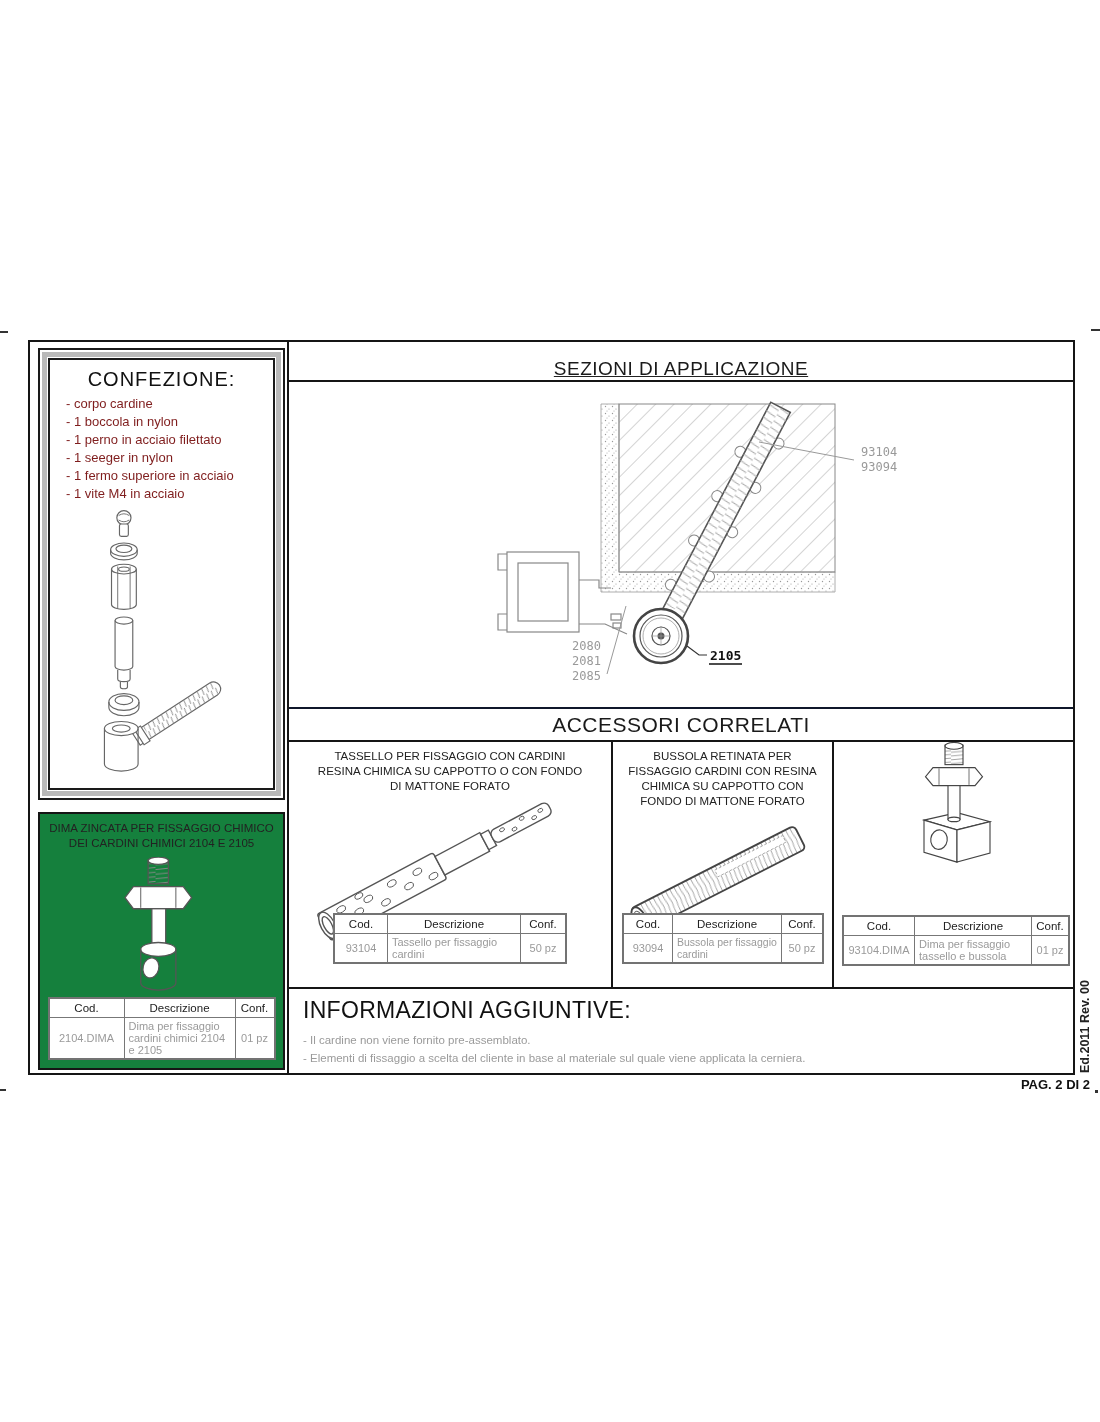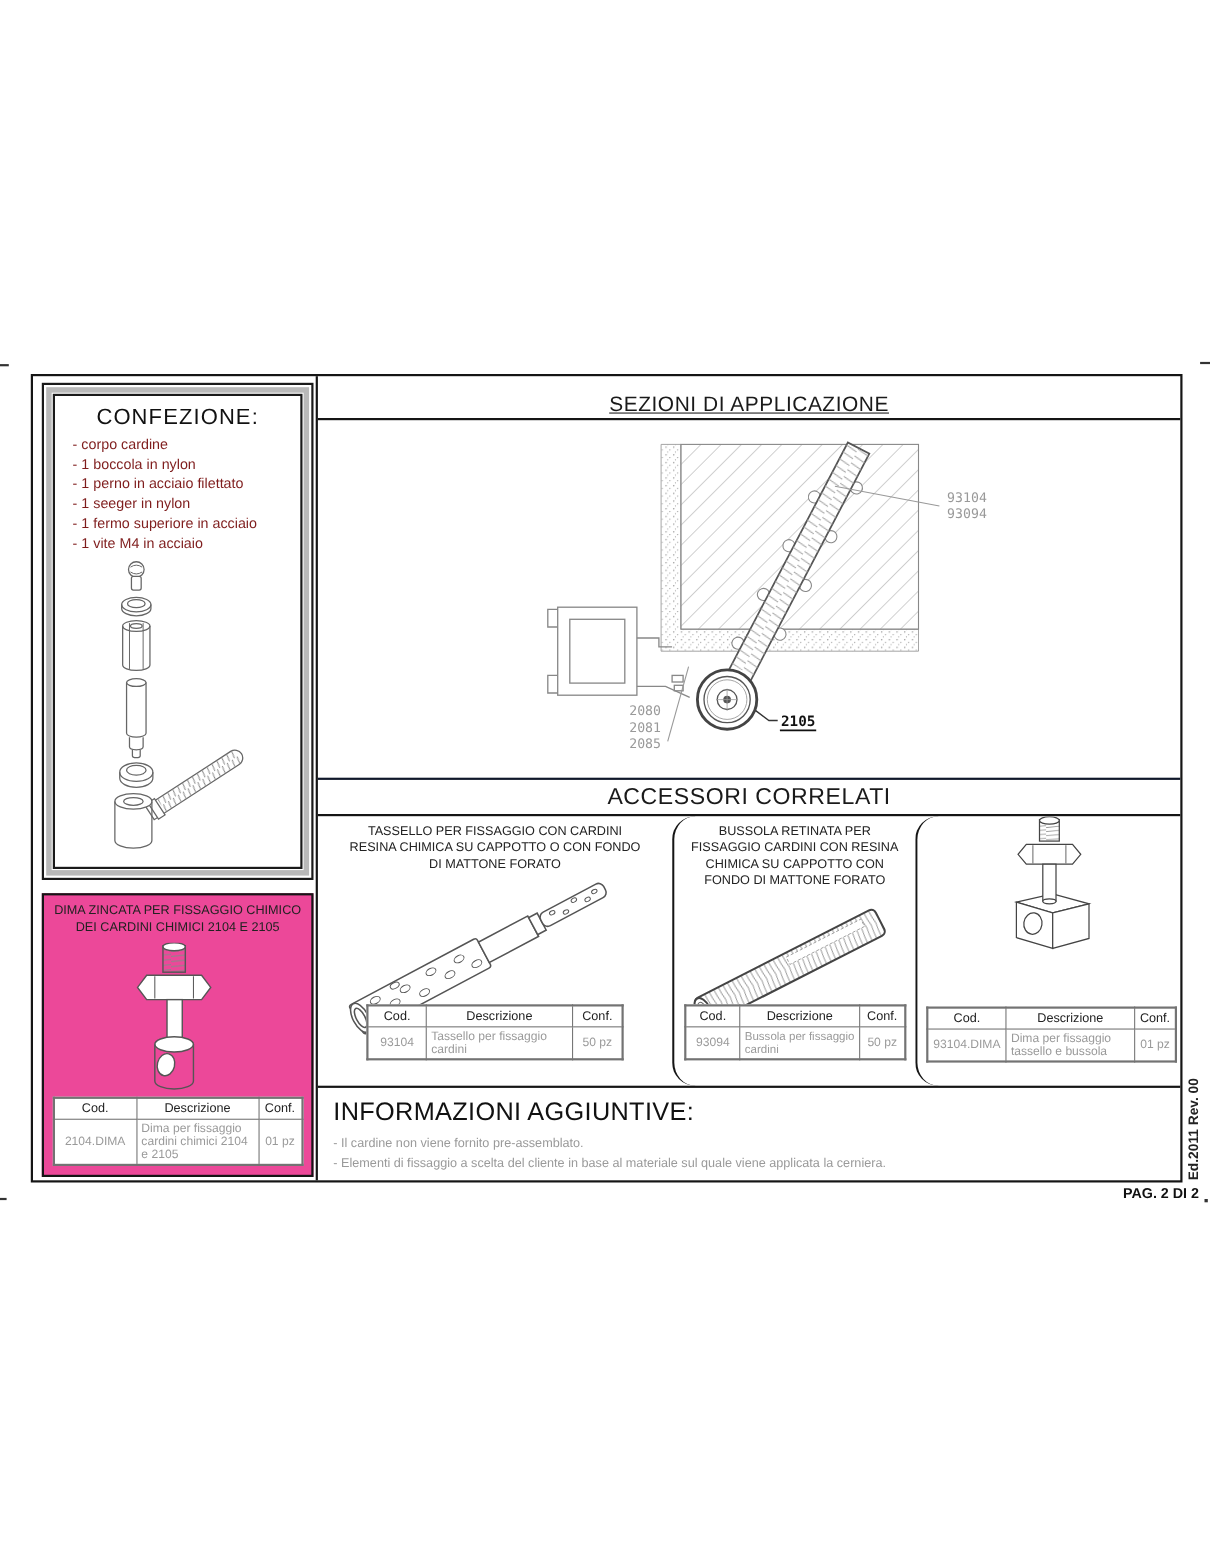--- a/index.html
+++ b/index.html
@@ -14,34 +14,34 @@
   .frame{left:28px;top:340px;width:1047px;height:735px;border:2px solid #151515;}
 
   
   .conf-outer{left:8px;top:6px;width:247px;height:452px;border:2px solid #1a1a1a;background:#fff;padding:2px;}
   .conf-mid{width:100%;height:100%;border:5px solid #b9b9b9;box-sizing:border-box;padding:1px;}
   .conf-inner{width:100%;height:100%;border:2px solid #1a1a1a;box-sizing:border-box;text-align:center;overflow:hidden;}
   .conf-title{margin-top:8px;font-size:20px;letter-spacing:1px;color:#111;}
   .conf-list{text-align:left;margin:4px 0 0 16px;font-size:13px;line-height:1.38;color:#7f1d1d;}
 
   
-  .dima-box{left:8px;top:470px;width:247px;height:258px;border:2px solid #151515;background:#ec4899;text-align:center;}
+  .dima-box{left:8px;top:470px;width:247px;height:258px;border:2px solid #151515;background:#15803d;text-align:center;}
   .panel-title{font-size:11.5px;line-height:1.3;color:#222;padding:7px 8px 2px 8px;}
 
   
   .right{left:257px;top:0;width:786px;height:731px;border-left:2px solid #151515;}
   .sez-header{left:0;top:0;width:100%;height:40px;border-bottom:2px solid #151515;
               display:flex;align-items:flex-end;justify-content:center;text-decoration:underline;}
   .sez-title{font-size:19px;letter-spacing:.5px;color:#1a1a1a;}
   .sez-canvas{left:0;top:42px;width:786px;height:323px;}
   .acc-header{left:0;top:365px;width:100%;height:35px;border-top:2px solid #0f172a;border-bottom:2px solid #151515;
               display:flex;align-items:center;justify-content:center;}
   .acc-title{font-size:21px;letter-spacing:.5px;color:#1a1a1a;}
   .panels{left:0;top:400px;width:100%;height:245px;display:flex;}
-  .panel{position:relative;height:100%;text-align:center;box-sizing:border-box;border-radius:21px;}
+  .panel{position:relative;height:100%;text-align:center;box-sizing:border-box;}
   .panel+.panel{border-left:2px solid #151515;}
   .p1{width:322px;} .p2{width:221px;} .p3{flex:1;}
 
   .info{left:0;top:645px;width:100%;height:68px;border-top:2px solid #151515;padding:8px 14px;}
   .info-title{font-size:23px;color:#111;letter-spacing:.3px;}
   .info-bullets{margin-top:8px;font-size:11.5px;color:#9a9a9a;line-height:1.55;}
 
   
   table.tbl{border-collapse:collapse;margin:13px auto;background:#fff;border:2px solid #737373;}
   table.tbl td{border:1px solid #777;font-size:11px;padding:2px 4px;text-align:center;}

